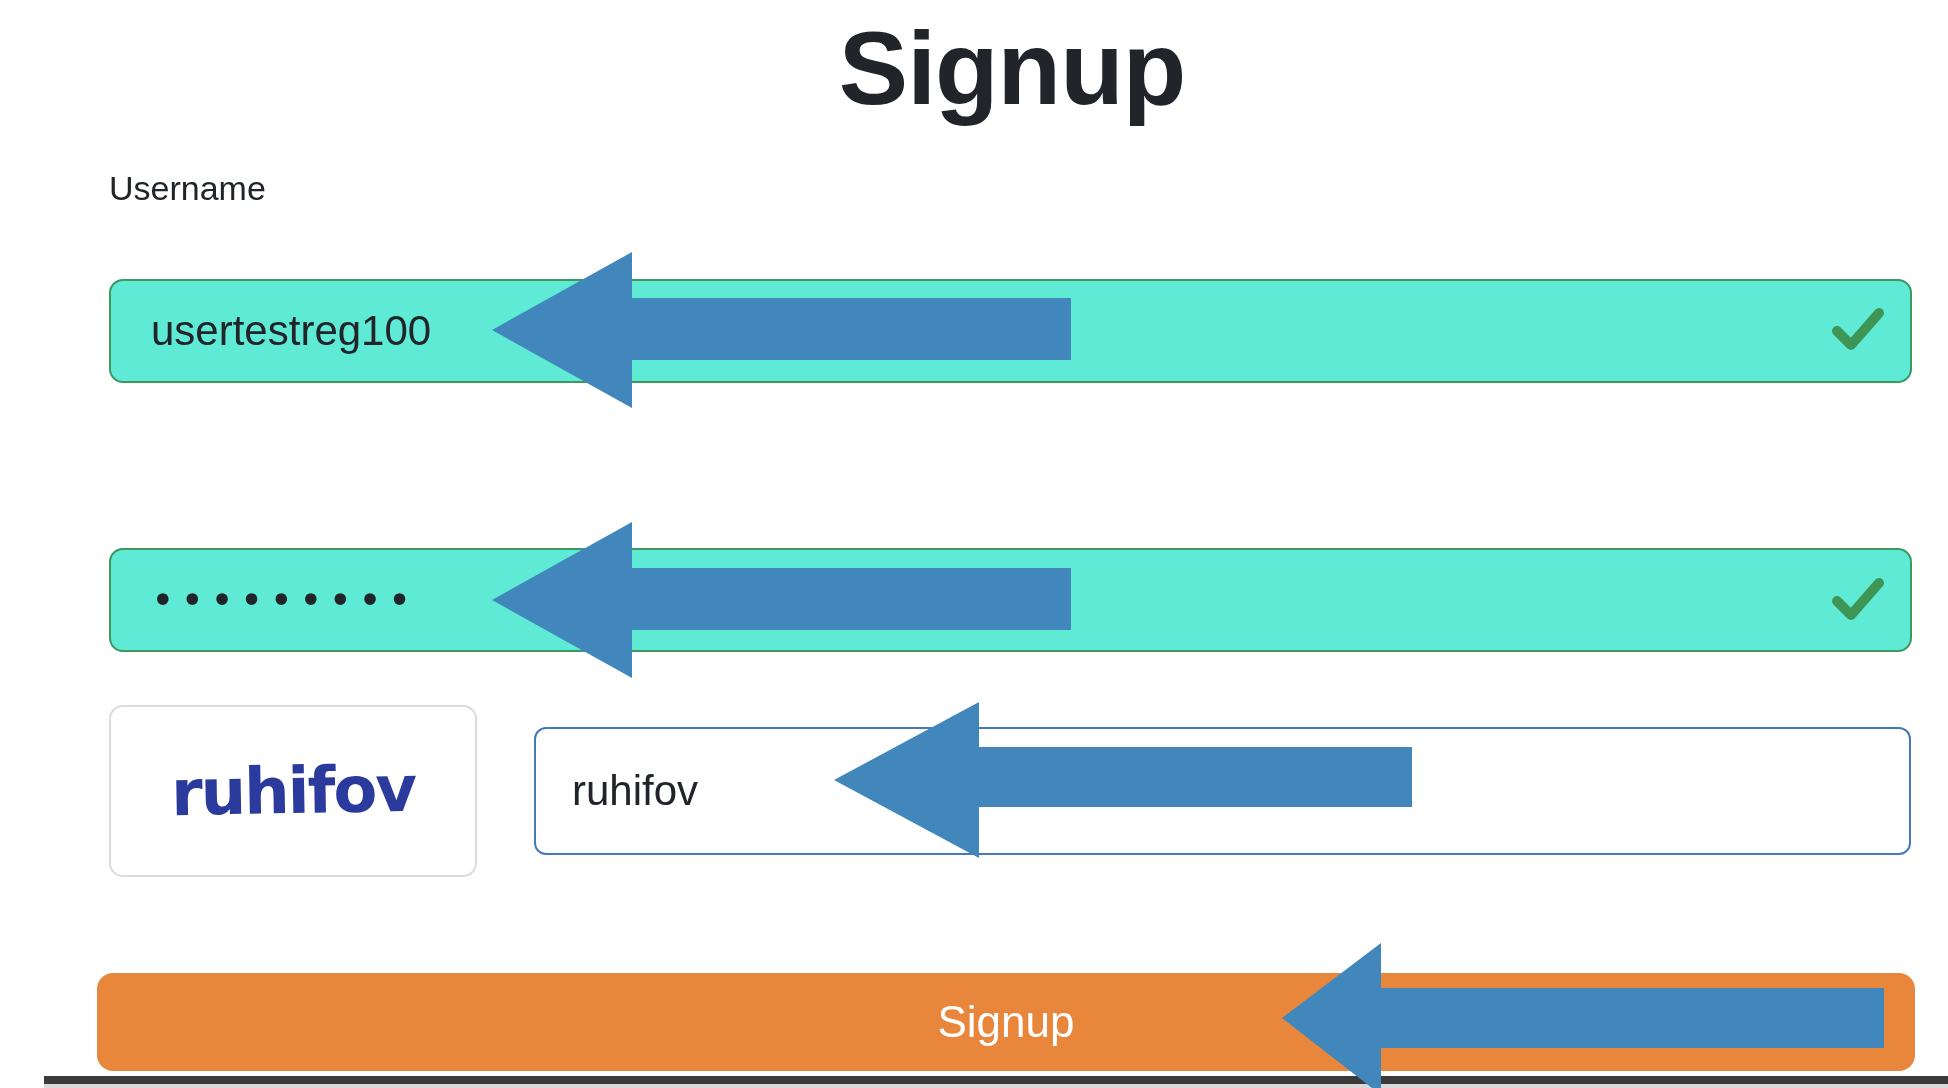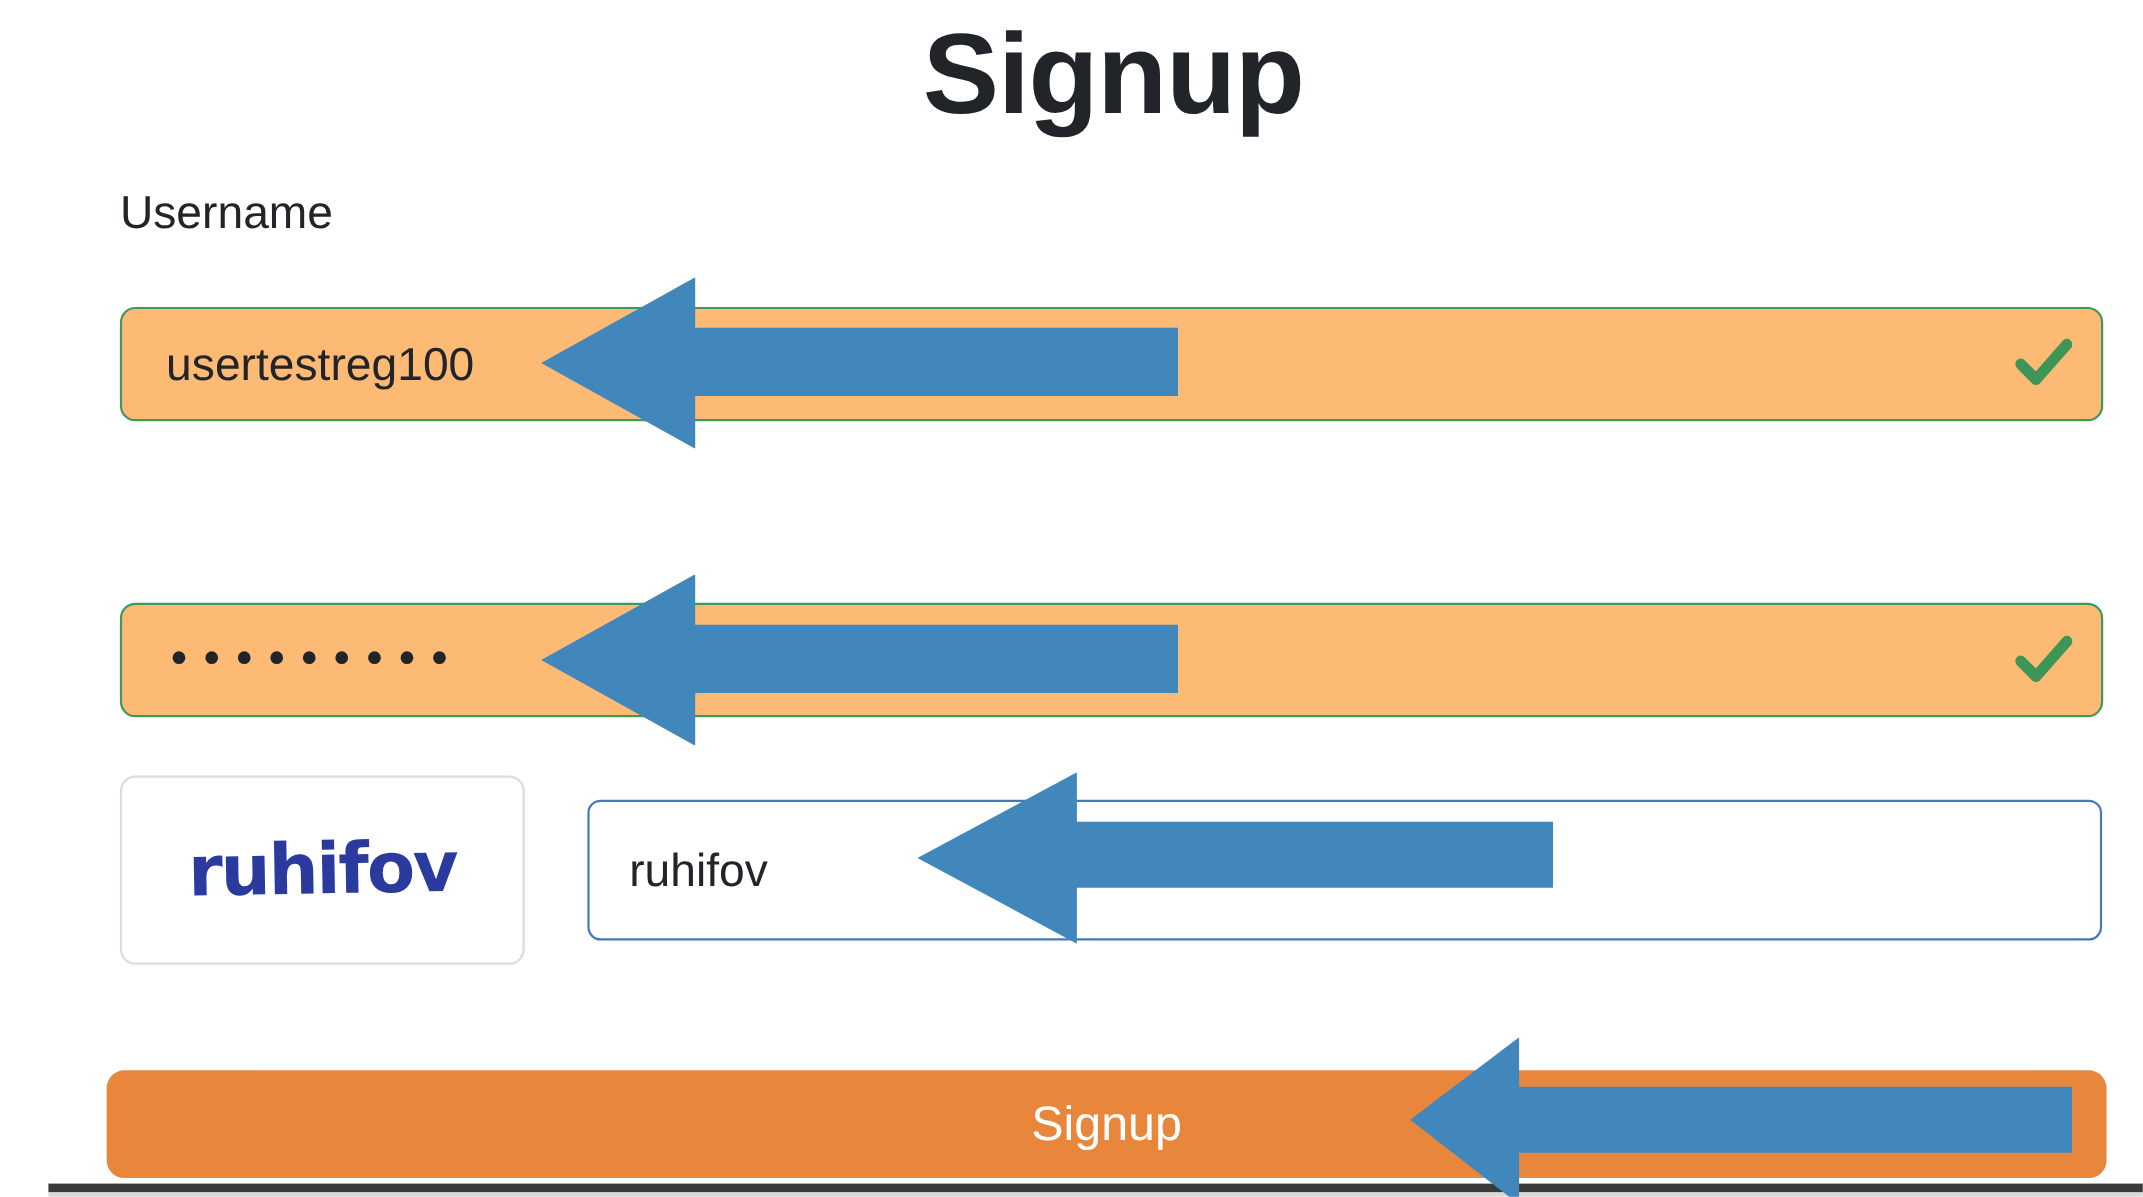--- a/index.html
+++ b/index.html
@@ -16,32 +16,32 @@
   .page-title {
     position: absolute; top: 6px; left: 0; width: 100%;
     text-align: center;
     font-size: 104px; font-weight: 700; letter-spacing: -1px;
     color: #212529; margin: 0; line-height: 1.2;
   }
 
   
   .field-label {
     position: absolute; left: 65px;
-    font-size: 42px; color: #212529; line-height: 1.2;
+    font-size: 34px; color: #212529; line-height: 1.2;
   }
   #username-label { top: 168px; }
   #password-label { top: 436px; }
 
   
   .text-input {
     position: absolute; left: 65px; width: 1803px; height: 104px;
     box-sizing: border-box;
     border: 2px solid var(--input-border-green);
     border-radius: 14px;
-    background: #fdba74;
+    background: #5eead4;
     font-family: "Liberation Sans", sans-serif;
     font-size: 42px; color: #212529;
     padding: 0 130px 0 40px;
     outline: none;
   }
   #username-input { top: 279px; }
   #password-input {
     top: 548px;
     font-family: "DejaVu Sans", sans-serif;
     font-size: 40px; letter-spacing: 6px;

